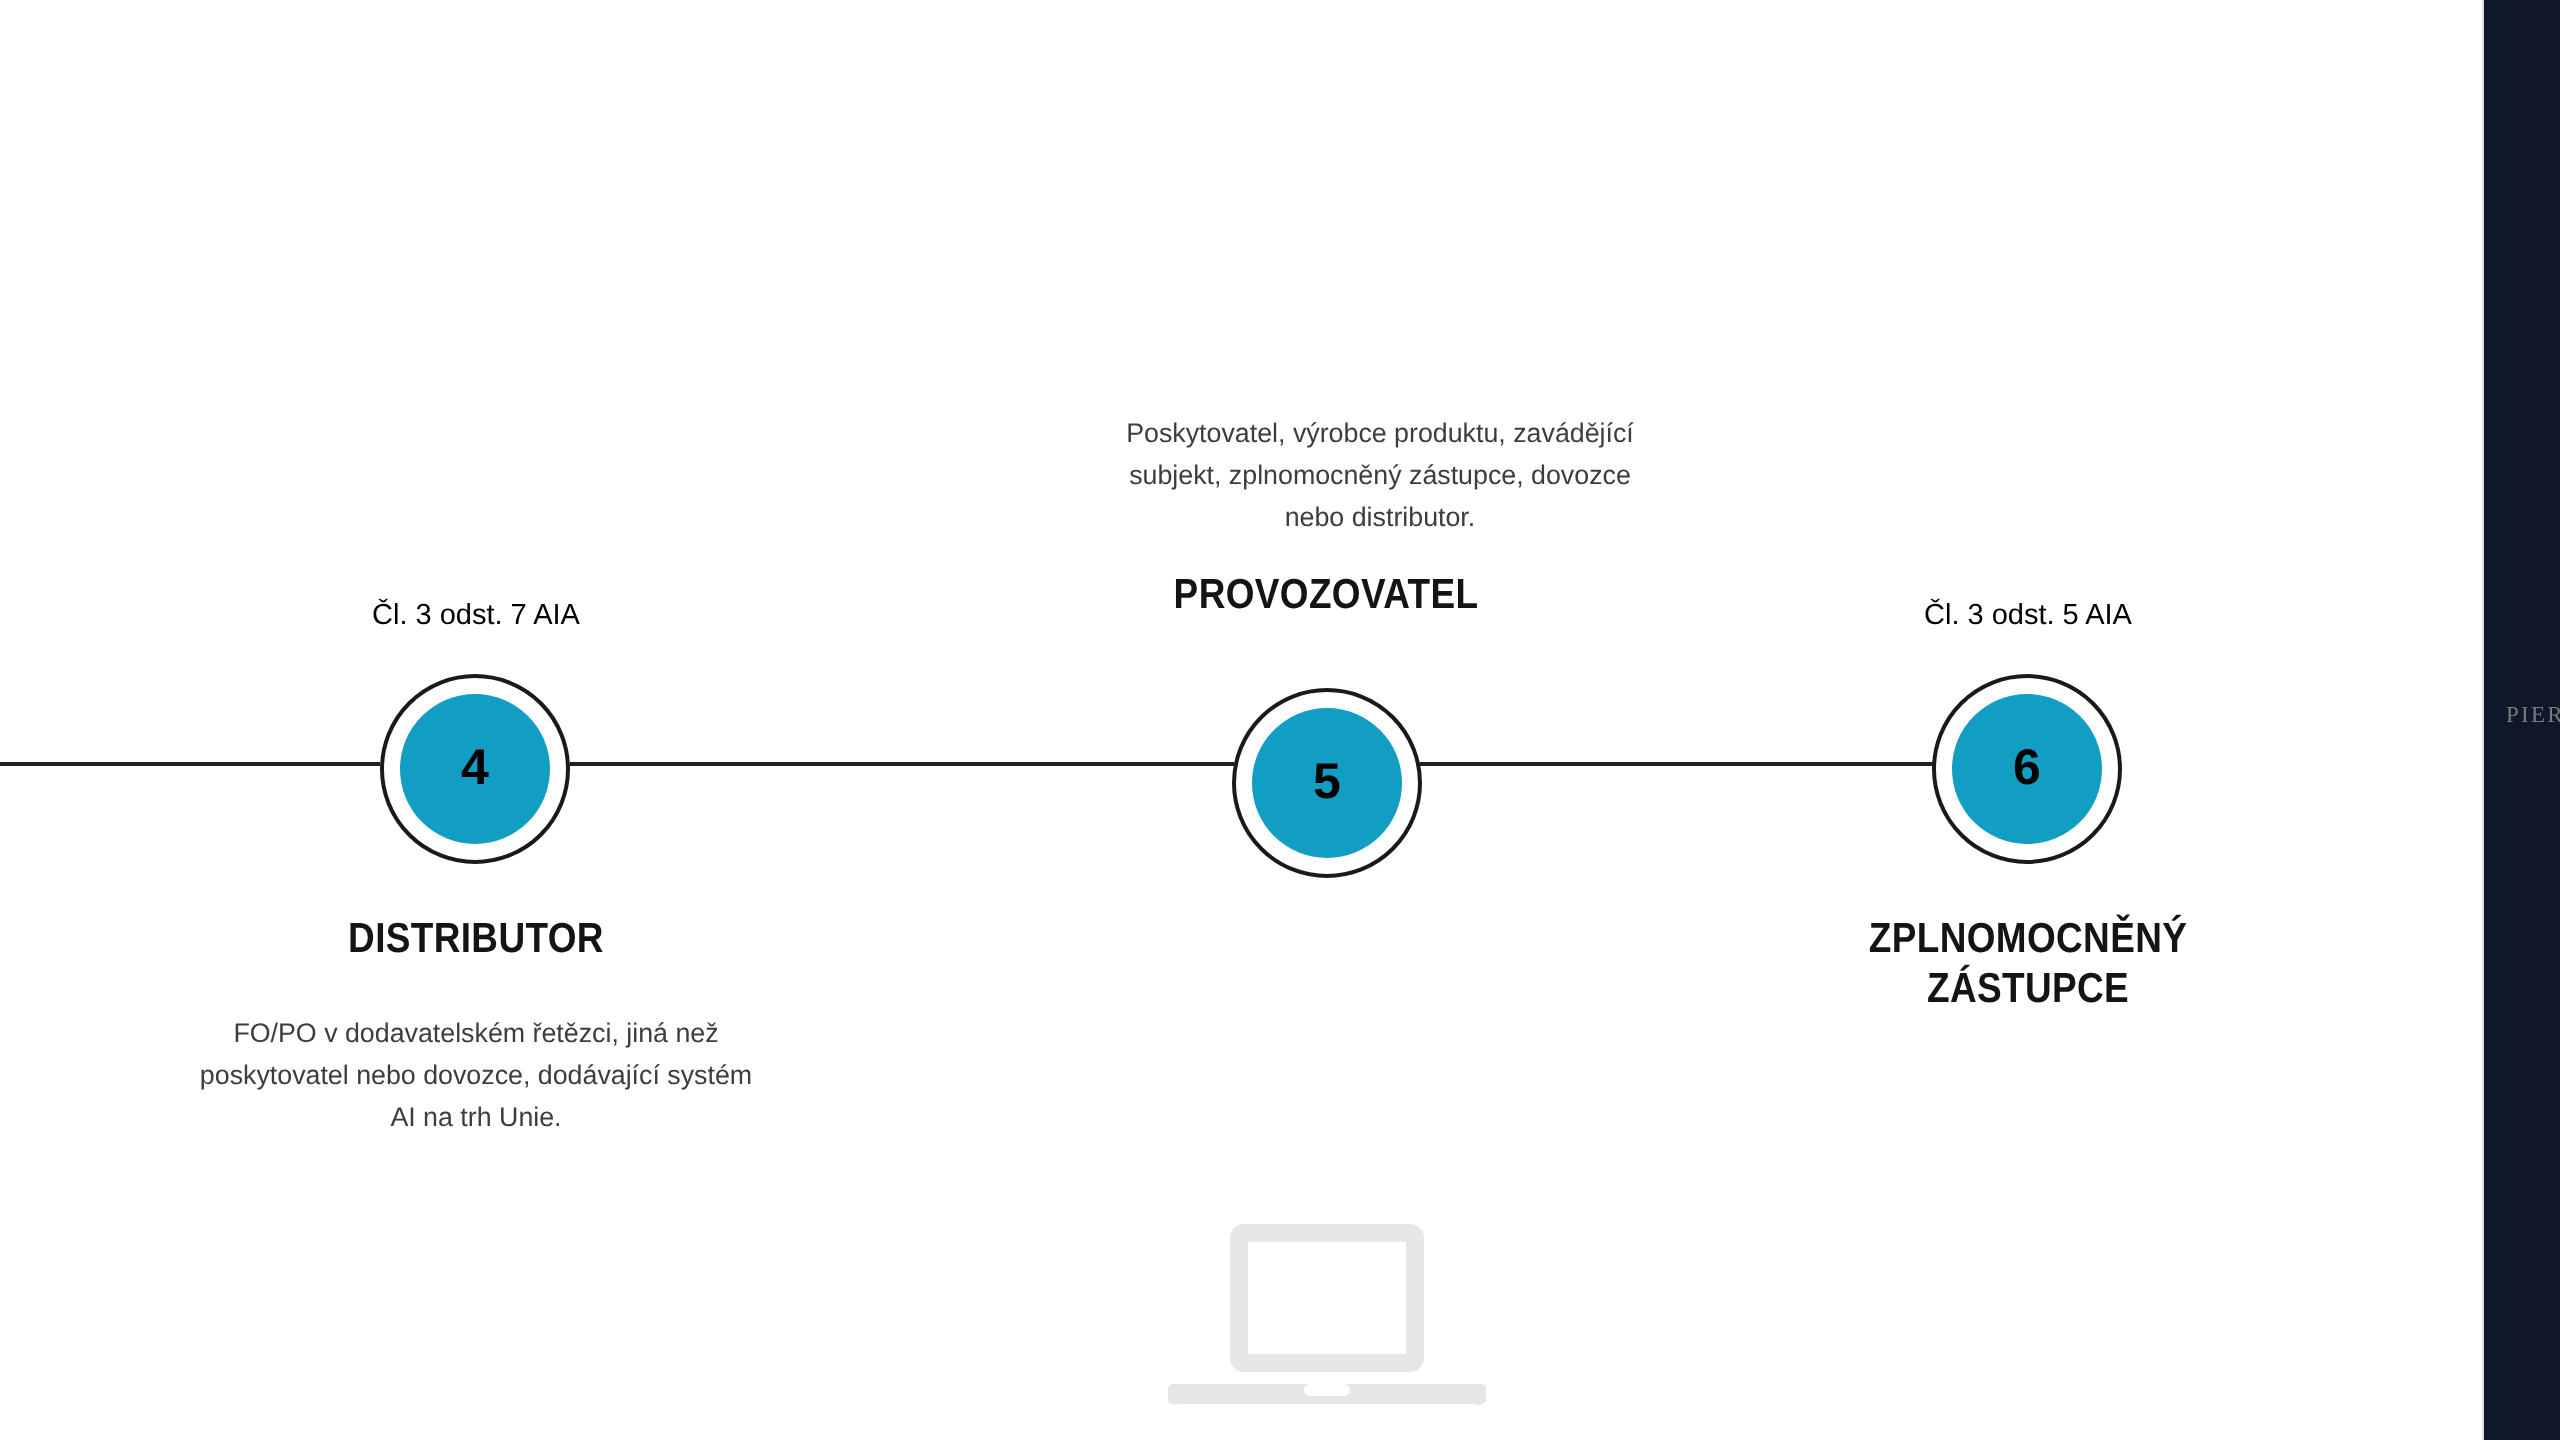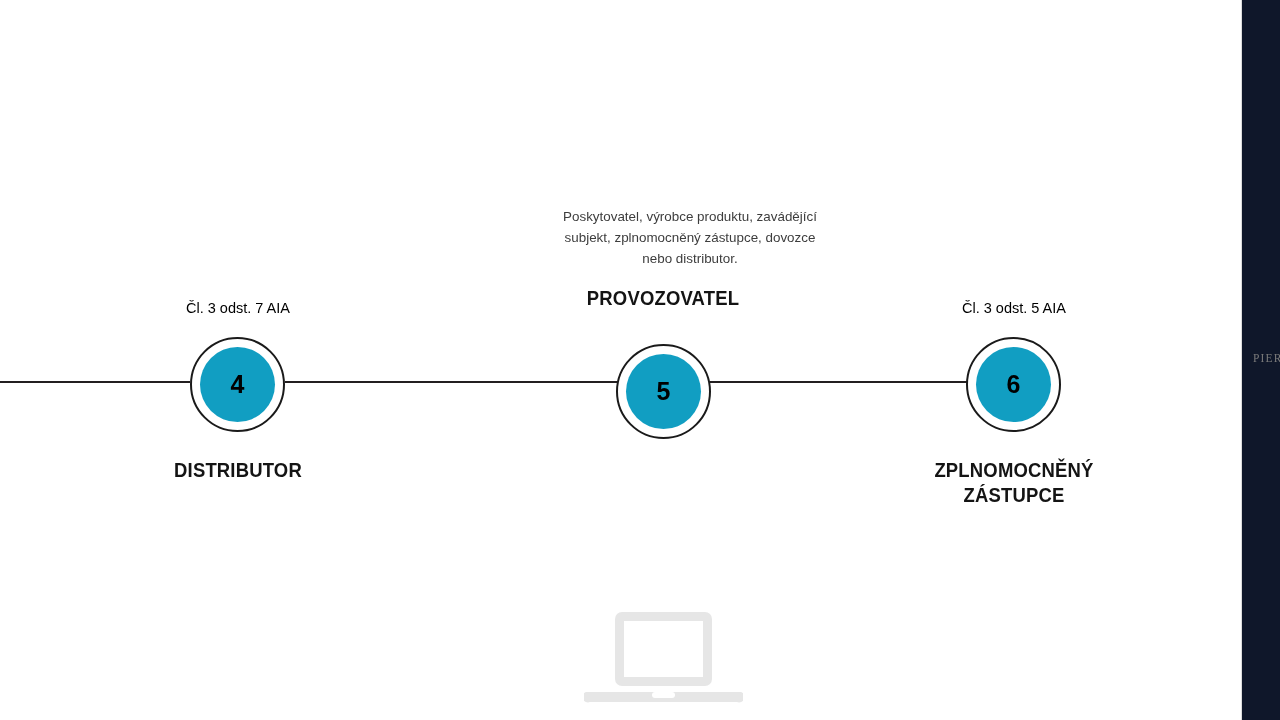--- a/index.html
+++ b/index.html
@@ -160,20 +160,21 @@
   <div class="timeline-line seg-b"></div>
   <div class="timeline-line seg-c"></div>
 
   <div class="ref-label ref-4">Čl. 3 odst. 7 AIA</div>
 
   <div class="node node-4">
     <div class="node-inner">4</div>
   </div>
 
   <div class="node-title title-4">DISTRIBUTOR</div>
+  <div class="node-desc desc-4">FO/PO v dodavatelském řetězci, jiná než poskytovatel nebo dovozce, dodávající systém AI na trh Unie.</div>
 
   <div class="node-desc desc-5">Poskytovatel, výrobce produktu, zavádějící subjekt, zplnomocněný zástupce, dovozce nebo distributor.</div>
   <div class="node-title title-5">PROVOZOVATEL</div>
 
   <div class="node node-5">
     <div class="node-inner">5</div>
   </div>
 
 
   <div class="ref-label ref-6">Čl. 3 odst. 5 AIA</div>

